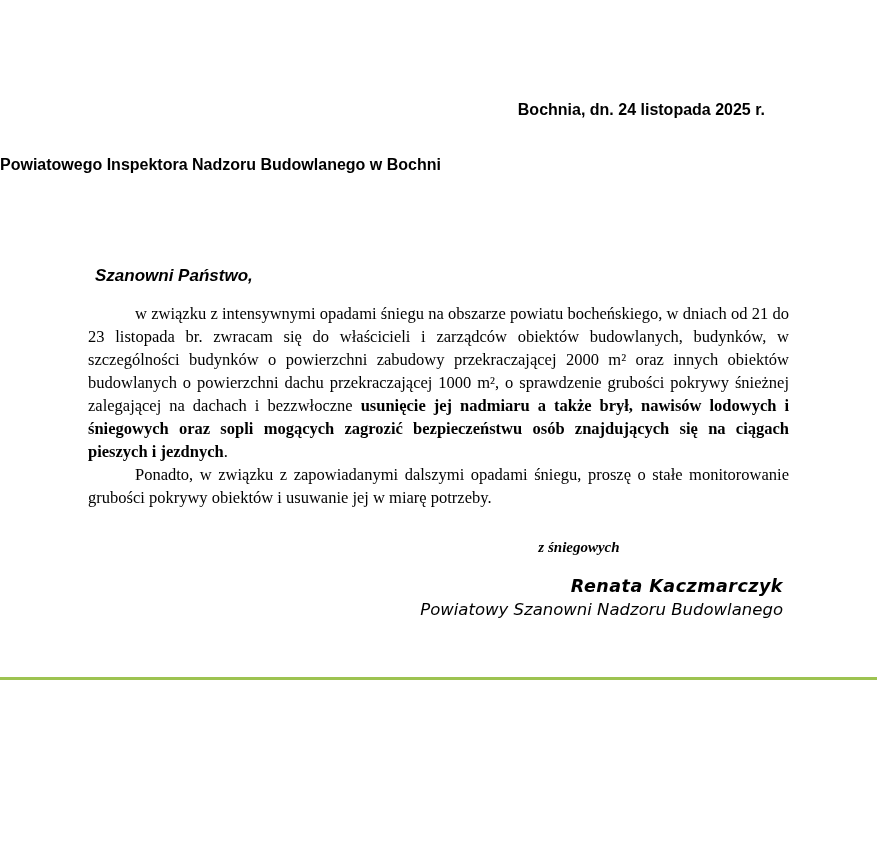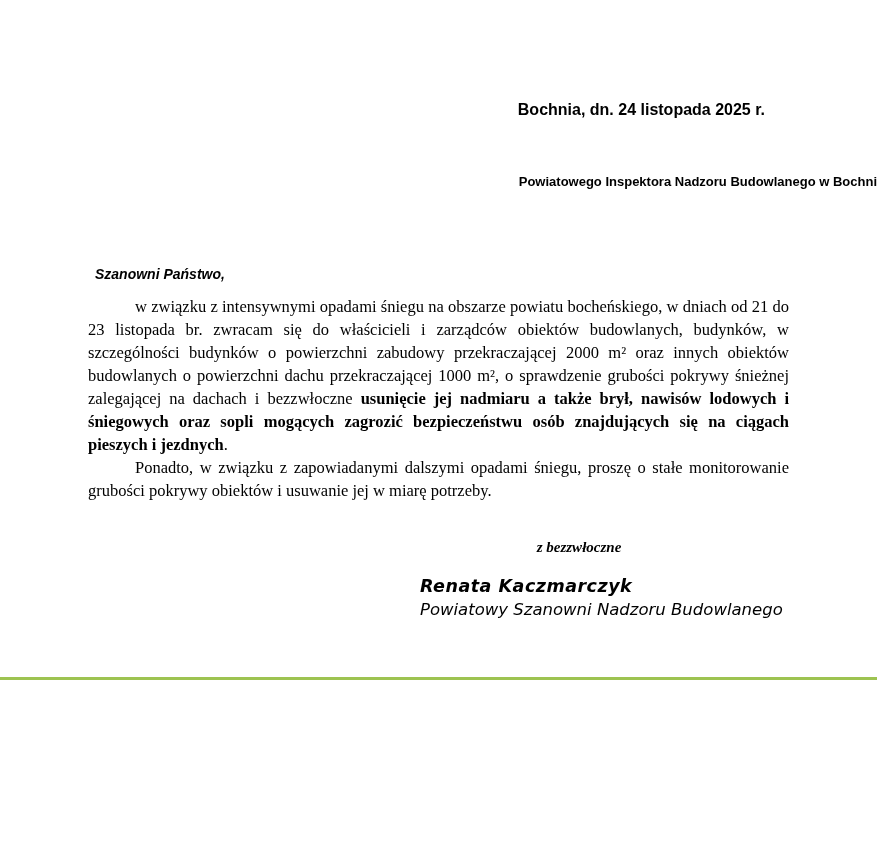--- a/index.html
+++ b/index.html
@@ -32,42 +32,42 @@
     left: 0;
     width: 100%;
     text-align: center;
     font-family: "Liberation Sans", sans-serif;
     font-weight: 700;
     font-size: 19px;
     letter-spacing: 0.2px;
   }
   .subtitle {
     position: absolute;
-    top: 174px;
+    top: 156px;
     left: 0;
     width: 100%;
-    text-align: right;
+    text-align: left;
     font-family: "Liberation Sans", sans-serif;
     font-weight: 700;
-    font-size: 13px;
+    font-size: 16px;
     color: #000000;
   }
   .salutation {
     position: absolute;
     top: 266px;
     left: 95px;
     font-family: "Liberation Sans", sans-serif;
     font-weight: 700;
     font-style: italic;
-    font-size: 14px;
+    font-size: 17px;
     color: #000000;
   }
   .body-text {
     position: absolute;
-    top: 295px;
+    top: 302px;
     left: 88px;
     width: 701px;
     font-family: "Liberation Serif", serif;
     font-size: 16.5px;
     line-height: 23px;
     text-align: justify;
     color: #000000;
   }
   .body-text p {
     margin: 0;
@@ -86,21 +86,21 @@
     font-weight: 700;
     font-style: italic;
     font-size: 15px;
     color: #000000;
   }
   .signature {
     position: absolute;
     top: 574px;
     left: 420px;
     width: 363px;
-    text-align: left;
+    text-align: right;
     font-family: "DejaVu Sans", sans-serif;
     font-style: italic;
     color: #000000;
   }
   .signature .sig-name {
     font-weight: 700;
     font-size: 17.5px;
     line-height: 24px;
     letter-spacing: 0.5px;
   }
@@ -128,21 +128,21 @@
 
   <div class="subtitle">Powiatowego Inspektora Nadzoru Budowlanego w Bochni</div>
 
   <div class="salutation">Szanowni Państwo,</div>
 
   <div class="body-text">
     <p><span>w związku z intensywnymi opadami śniegu na obszarze powiatu bocheńskiego, w dniach od 21 do 23 listopada br. zwracam się do właścicieli i zarządców obiektów budowlanych, budynków, w szczególności budynków o powierzchni zabudowy przekraczającej 2000 m² oraz innych obiektów budowlanych o powierzchni dachu przekraczającej 1000 m², o sprawdzenie grubości pokrywy śnieżnej zalegającej na dachach i bezzwłoczne </span><strong>usunięcie jej nadmiaru a także brył, nawisów lodowych i śniegowych oraz sopli mogących zagrozić bezpieczeństwu osób znajdujących się na ciągach pieszych i jezdnych</strong><span>.</span></p>
     <p>Ponadto, w związku z zapowiadanymi dalszymi opadami śniegu, proszę o stałe monitorowanie grubości pokrywy obiektów i usuwanie jej w miarę potrzeby.</p>
   </div>
 
-  <div class="closing">z bezzwłoczne</div>
+  <div class="closing">z śniegowych</div>
 
   <div class="signature">
     <div class="sig-name">Renata Kaczmarczyk</div>
     <div class="sig-role">Powiatowy Szanowni Nadzoru Budowlanego</div>
   </div>
 
   <div class="footer-line" style="background: rgb(157, 195, 81);"></div>
 
 </div>
 

